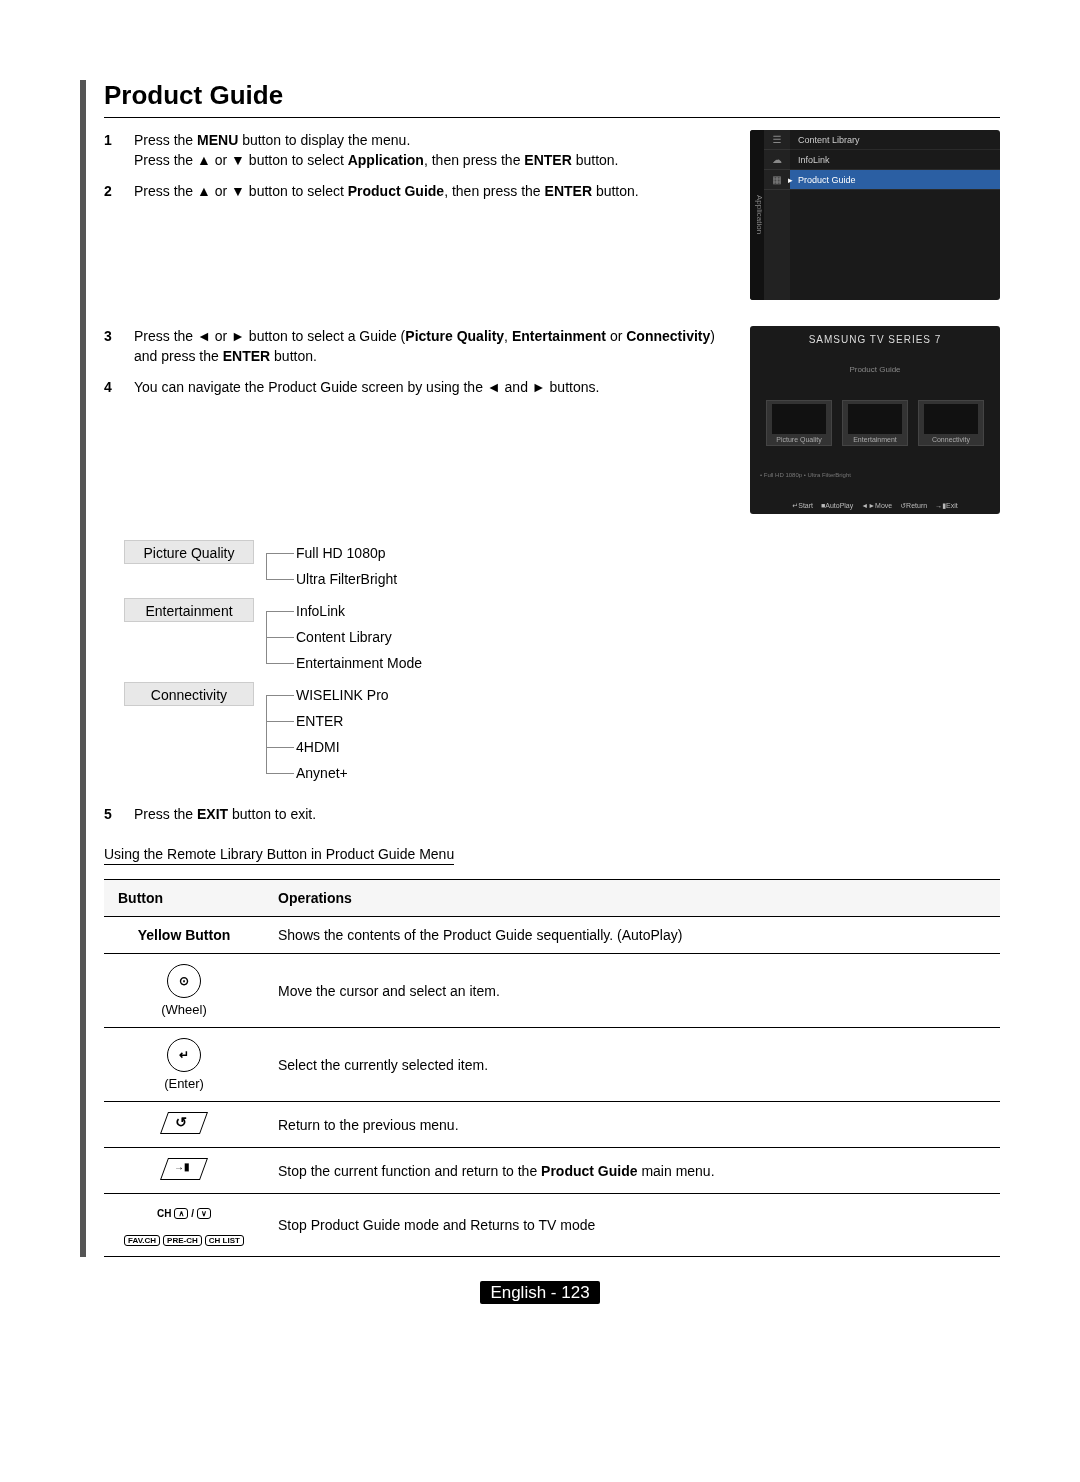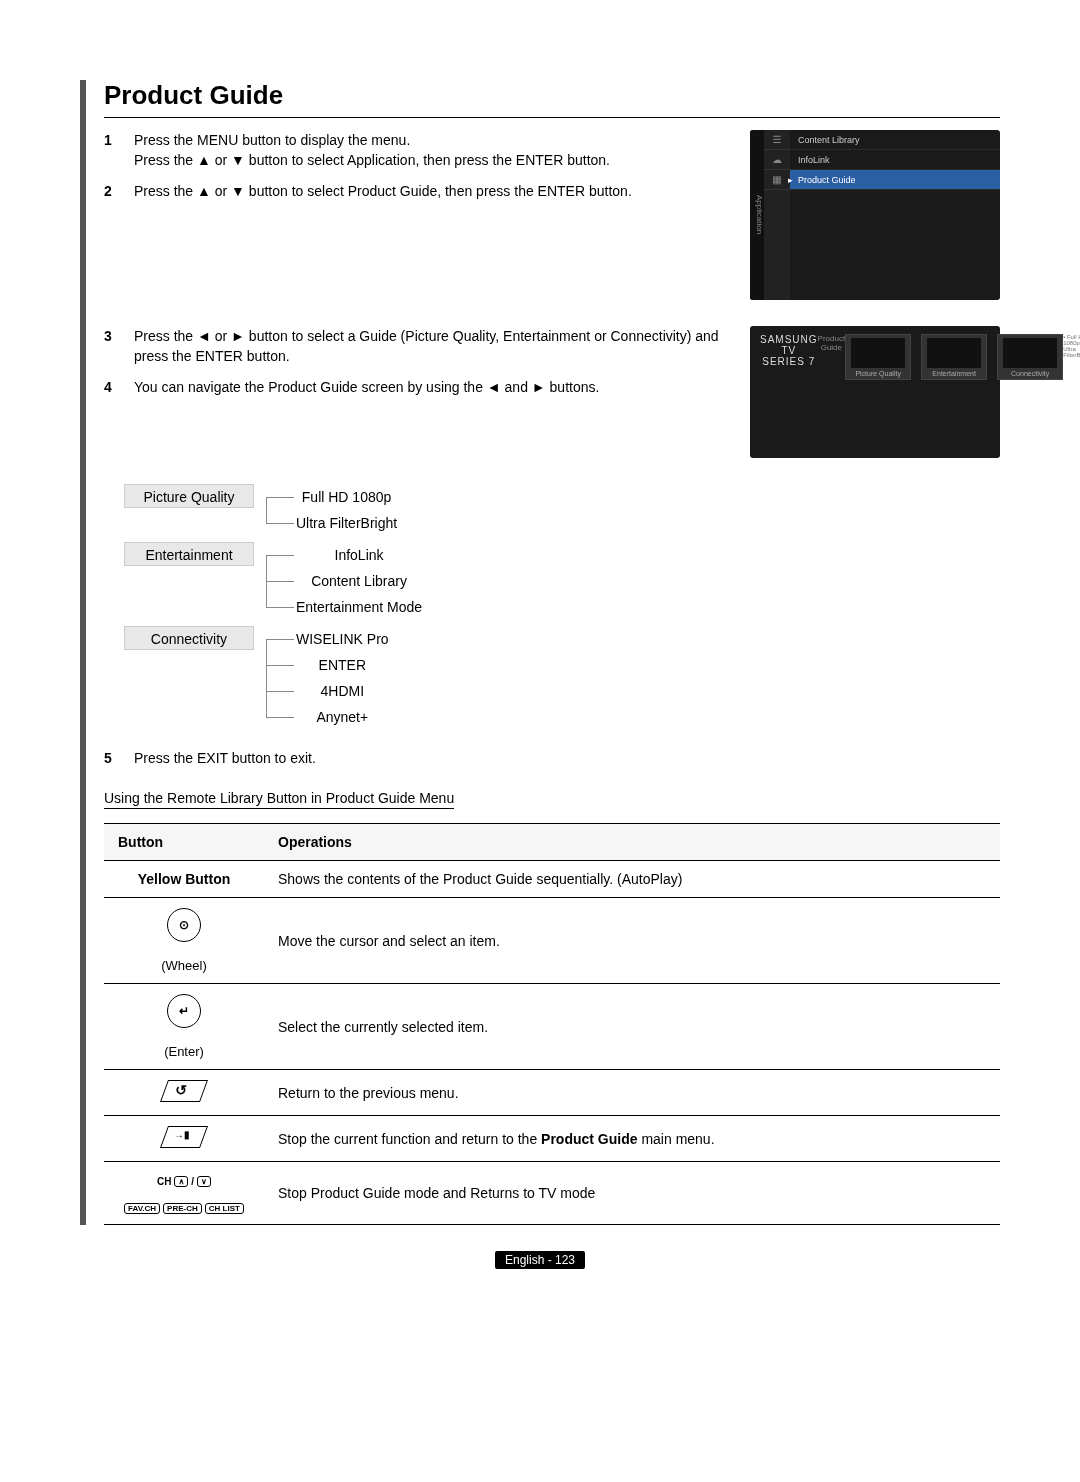--- a/index.html
+++ b/index.html
@@ -33,21 +33,21 @@
   .img-col { width: 250px; flex-shrink: 0; }
 
   .step {
     display: flex;
     gap: 16px;
     margin-bottom: 10px;
     line-height: 1.45;
   }
   .step .num { font-weight: bold; width: 14px; flex-shrink: 0; }
   .step .txt { flex: 1; }
-  .step .txt b { font-weight: normal; }
+  .step .txt b { font-weight: bold; }
 
   
   .tv-menu {
     background: #1a1a1a;
     border-radius: 3px;
     height: 170px;
     display: flex;
     font-size: 9px;
     overflow: hidden;
   }
@@ -64,25 +64,26 @@
   .tv-menu .icons div { height: 20px; border-bottom: 1px solid #333; color:#888; text-align:center; line-height:20px; font-size:10px; }
   .tv-menu .items { flex: 1; }
   .tv-menu .items .mi { height: 20px; line-height: 20px; padding: 0 8px; color: #ccc; border-bottom: 1px solid #2a2a2a; }
   .tv-menu .items .mi.sel { background: #2b5fa3; color: #fff; position:relative;}
   .tv-menu .items .mi.sel::before { content:"▸"; position:absolute; left:-2px; color:#fff;}
 
   
   .tv-pg {
     background: #1a1a1a;
     border-radius: 3px;
-    height: 132px;
+    height: 188px;
     color: #aaa;
     font-size: 8px;
     padding: 8px 10px 4px 10px;
     display: flex;
+    flex-direction: column;
     justify-content: space-between;
   }
   .tv-pg .brand { text-align: center; color: #ddd; letter-spacing: 1px; font-size: 10px; }
   .tv-pg .sub { text-align: center; color: #888; margin-bottom: 6px; }
   .tv-pg .cards { display: flex; gap: 10px; justify-content: center; margin-bottom: 6px; }
   .tv-pg .card {
     width: 66px; height: 46px; background: #333; border: 1px solid #444;
     display: flex; flex-direction: column; align-items: center; justify-content: flex-end;
     font-size: 7px; padding-bottom: 2px;
   }
@@ -96,21 +97,21 @@
   .tree-head {
     background: #e8e8e8;
     border: 1px solid #ccc;
     padding: 4px 10px;
     width: 130px;
     text-align: center;
     margin-right: 30px;
     height: 24px;
     line-height: 16px;
   }
-  .tree-items { position: relative; text-align: center; }
+  .tree-items { position: relative; }
   .tree-item { height: 26px; line-height: 26px; position: relative; padding-left: 12px; }
   .tree-item::before {
     content: "";
     position: absolute;
     left: -18px;
     top: 13px;
     width: 28px;
     border-top: 1px solid #888;
   }
   .tree-items::before {
@@ -156,22 +157,22 @@
   }
   .remote-return::after { content:"↺"; position:absolute; left:10px; top:1px; transform: skewX(20deg); }
   .remote-exit {
     display:inline-block; width: 40px; height: 22px; border:1px solid #000;
     transform: skewX(-20deg); position:relative;
   }
   .remote-exit::after { content:"→▮"; position:absolute; left:8px; top:2px; transform: skewX(20deg); font-size:10px;}
   .ch-row { display:inline-flex; gap:3px; justify-content:center; font-size:10px;}
   .ch-key { border:1px solid #000; border-radius:3px; padding:0 3px; font-size:8px;}
   .footer { text-align: center; margin-top: 26px; }
-  .footer span { background:#000; color:#fff; font-size:12px; padding:2px 10px; border-radius:2px;}
-  .wlabel { font-weight:normal; display:block; font-size:13px; margin-top:16px;}
+  .footer span { background:#000; color:#fff; font-size:17px; padding:2px 10px; border-radius:2px;}
+  .wlabel { font-weight:normal; display:block; font-size:13px; margin-top:4px;}
 </style>
 </head>
 <body>
 
 <div class="section-bar">
   <div class="section-title">Product Guide</div>
   <div class="hr"></div>
 
   
   <div class="row-block">

